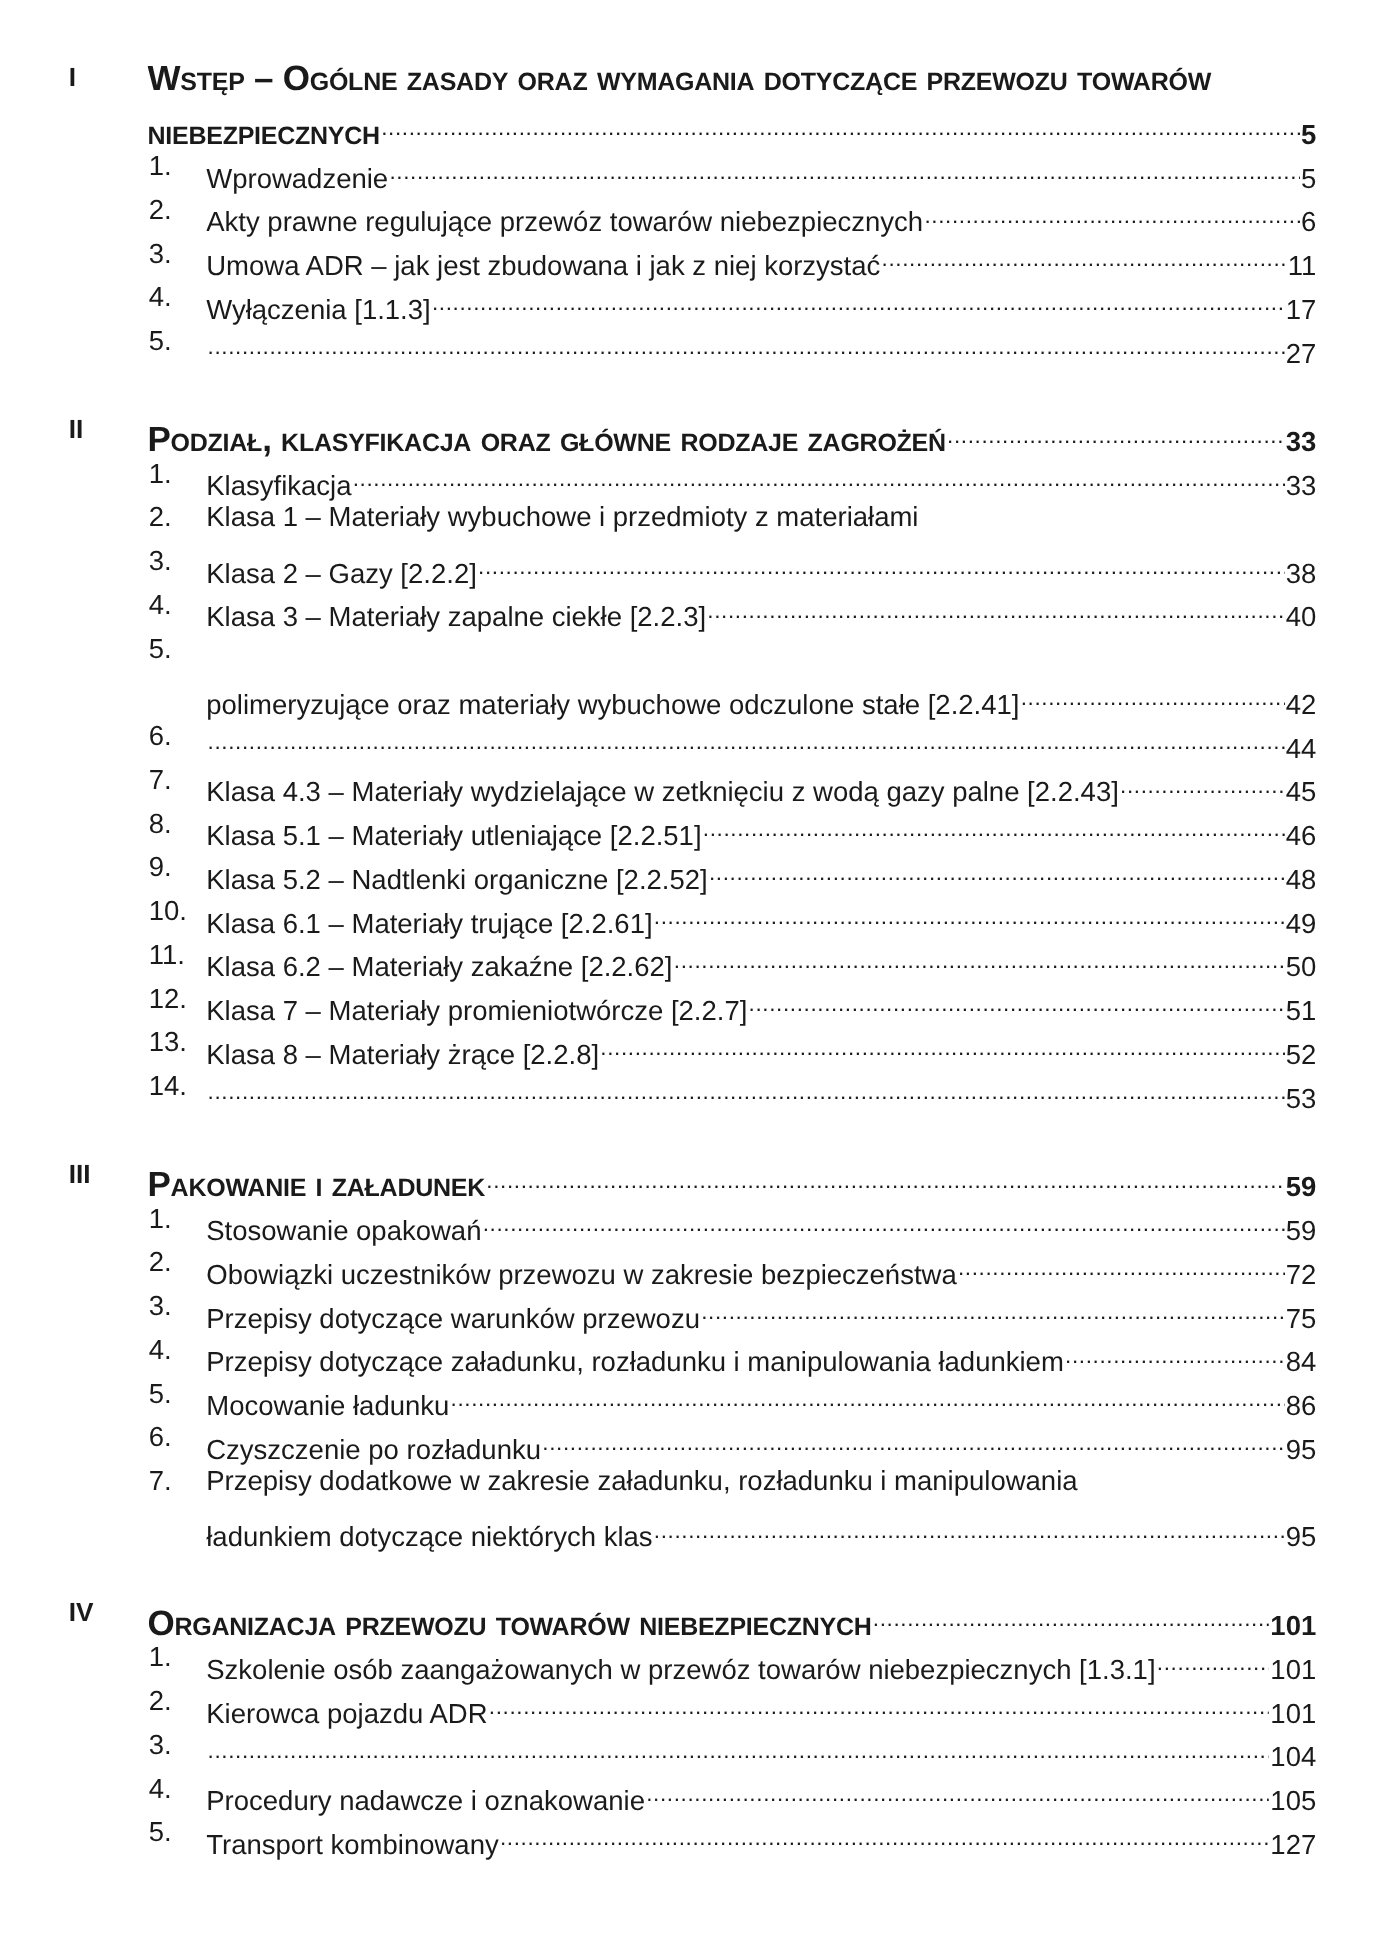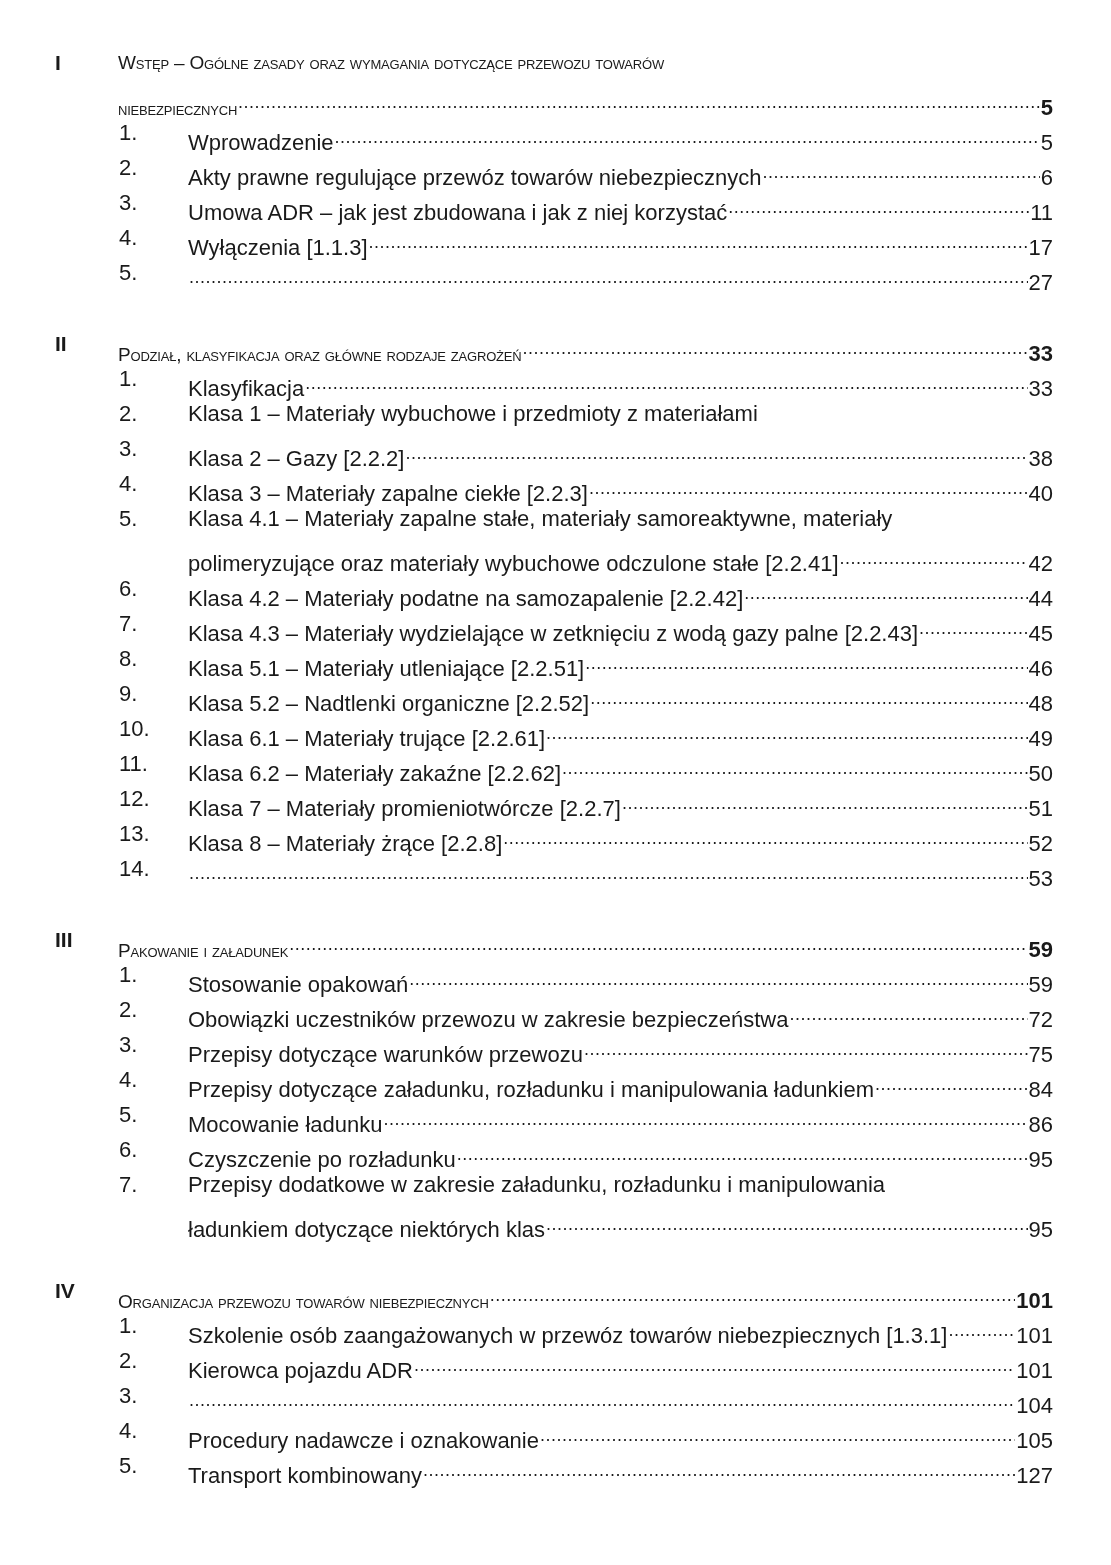--- a/index.html
+++ b/index.html
@@ -12,26 +12,26 @@
   .chapter { position: relative; }
   .row {
     position: relative; height: 35px; line-height: 35px;
     font-size: 22px;
   }
   .row .roman {
     position: absolute; left: 55px; top: 0; font-weight: bold; font-size: 21px;
   }
   .row .num { position: absolute; left: 119px; top: 0; }
   .row .entry {
-    position: absolute; left: 188px; right: 58px; top: 0;
+    position: absolute; left: 165px; right: 58px; top: 0;
     display: flex; align-items: baseline; white-space: nowrap; overflow: hidden;
   }
   .row.heading .entry { left: 118px; }
   .row.heading .entry .text {
-    font-weight: normal; font-variant: small-caps; font-size: 19px; letter-spacing: -0.2px;
+    font-weight: bold; font-variant: small-caps; font-size: 28px; letter-spacing: -0.2px;
   }
   .row.heading .entry .page { font-weight: bold; }
   .entry .text { flex: 0 0 auto; }
   .entry .dots {
     flex: 1 1 auto; overflow: hidden; margin: 0 1px; height: 35px;
     position: relative;
   }
   .entry .dots::after {
     content: "........................................................................................................................................................................................................................";
     position: absolute; left: 0; bottom: 0; letter-spacing: 0.5px; font-size: 18px; line-height: 26px;
@@ -134,35 +134,31 @@
         <div class="row item">
           <span class="num">4.</span>
           <div class="entry">
             <span class="text">Klasa 3 – Materiały zapalne ciekłe [2.2.3]</span>
             <span class="dots"></span>
             <span class="page">40</span>
           </div>
         </div>
         <div class="row item">
           <span class="num">5.</span>
-          <div class="entry">
-            <span class="text">Klasa 4.1 – Materiały zapalne stałe, materiały samoreaktywne, materiały</span>
-          </div>
         </div>
         <div class="row item cont">
           <div class="entry">
             <span class="text">polimeryzujące oraz materiały wybuchowe odczulone stałe [2.2.41]</span>
             <span class="dots"></span>
             <span class="page">42</span>
           </div>
         </div>
         <div class="row item">
           <span class="num">6.</span>
           <div class="entry">
-            <span class="text">Klasa 4.2 – Materiały podatne na samozapalenie [2.2.42]</span>
             <span class="dots"></span>
             <span class="page">44</span>
           </div>
         </div>
         <div class="row item">
           <span class="num">7.</span>
           <div class="entry">
             <span class="text">Klasa 4.3 – Materiały wydzielające w zetknięciu z wodą gazy palne [2.2.43]</span>
             <span class="dots"></span>
             <span class="page">45</span>

